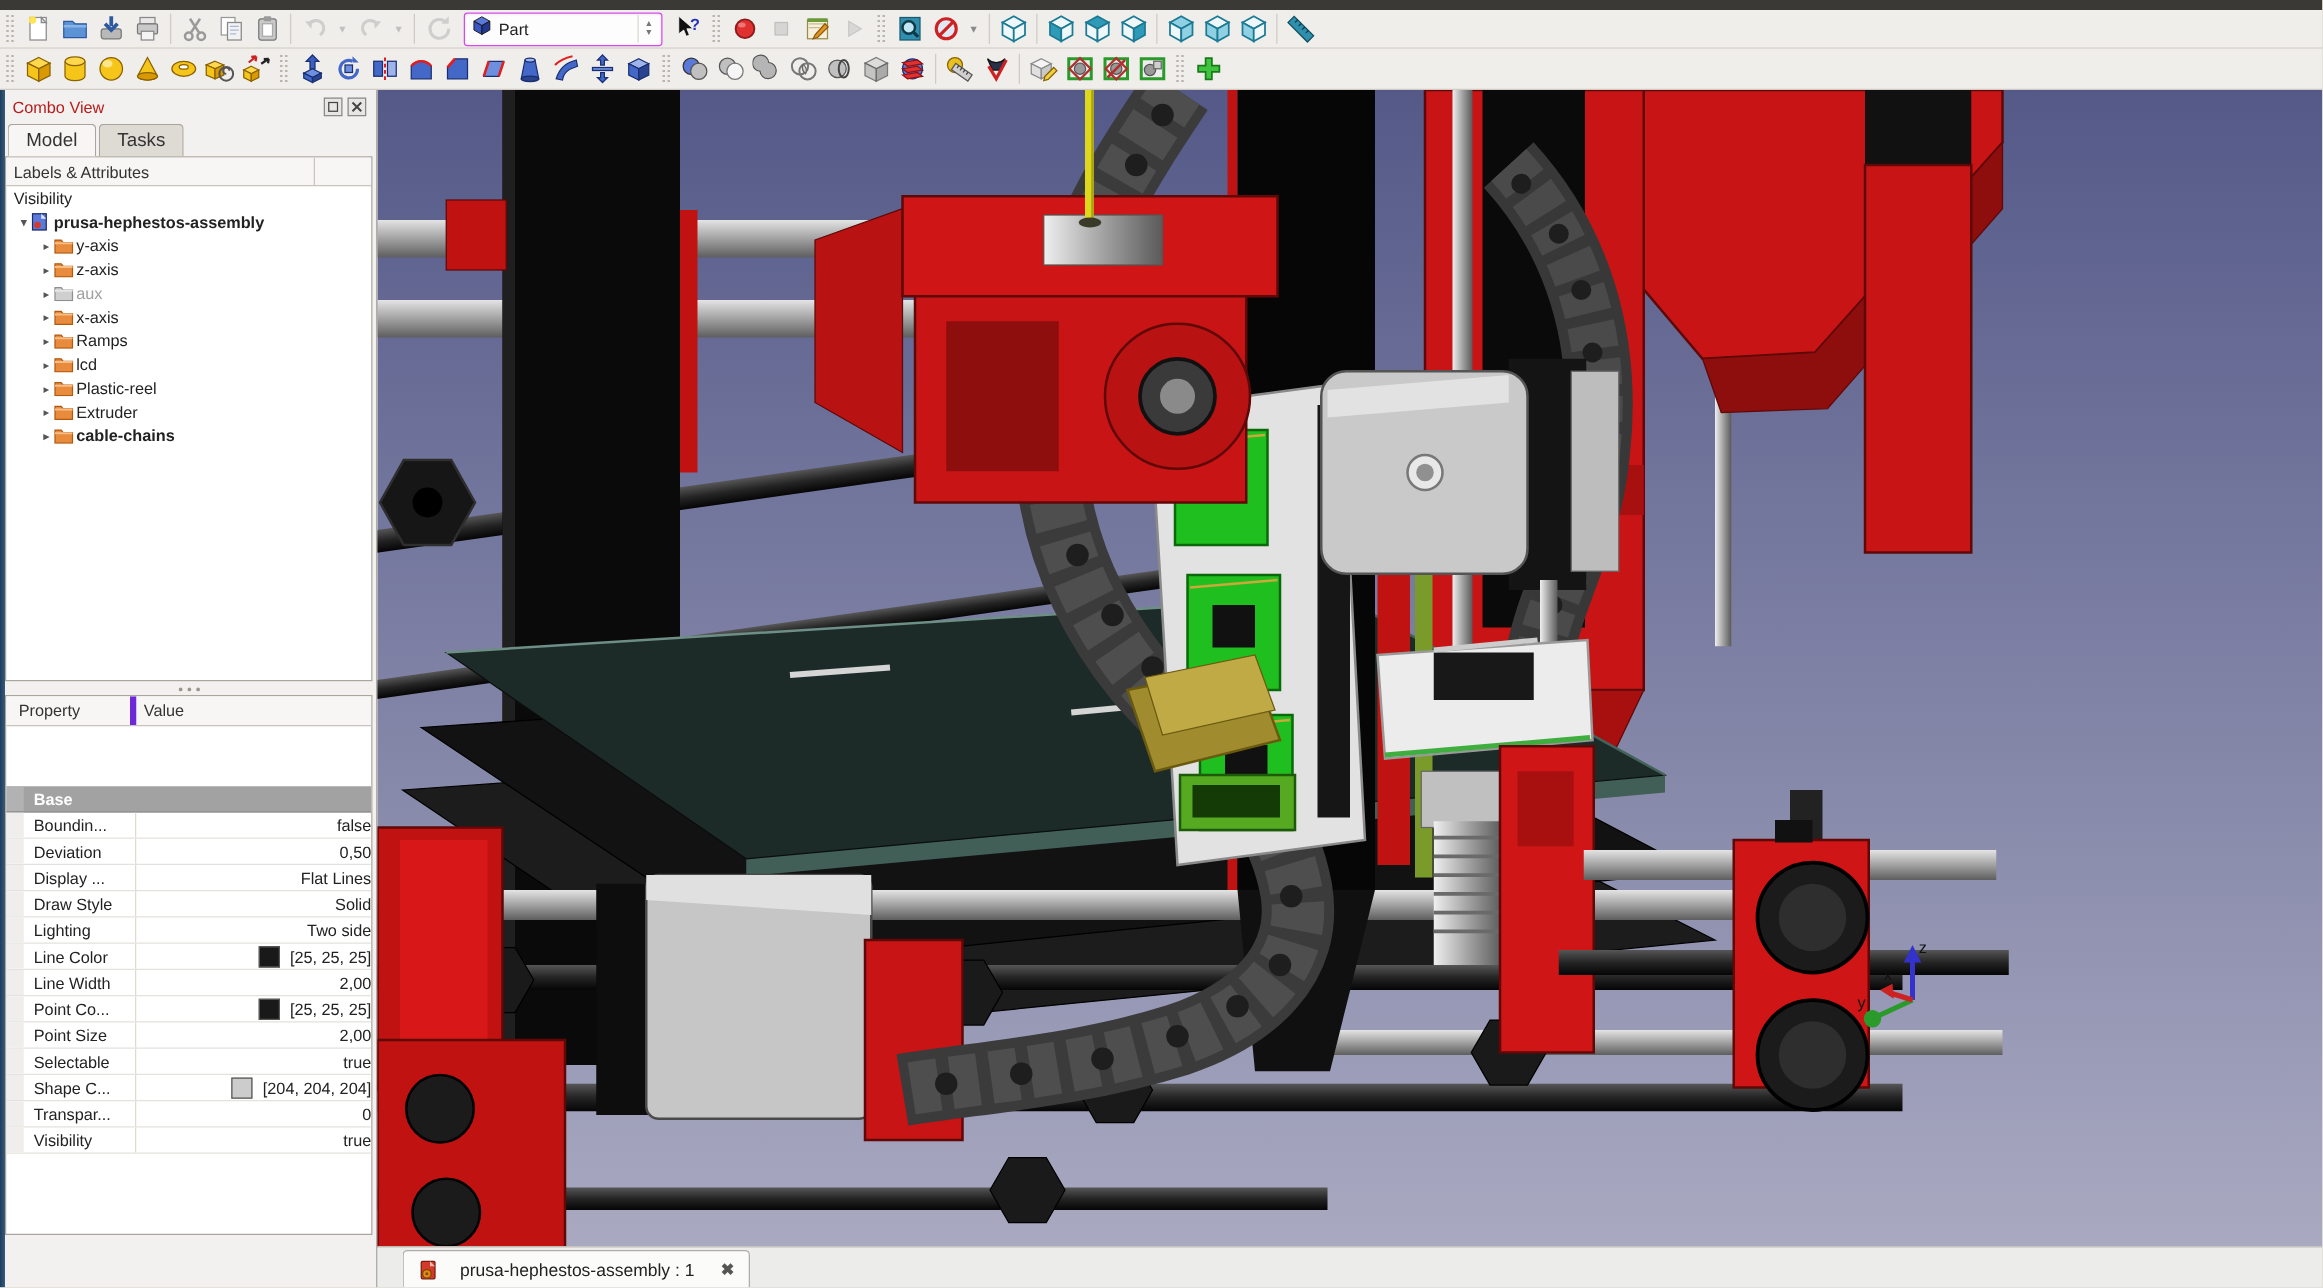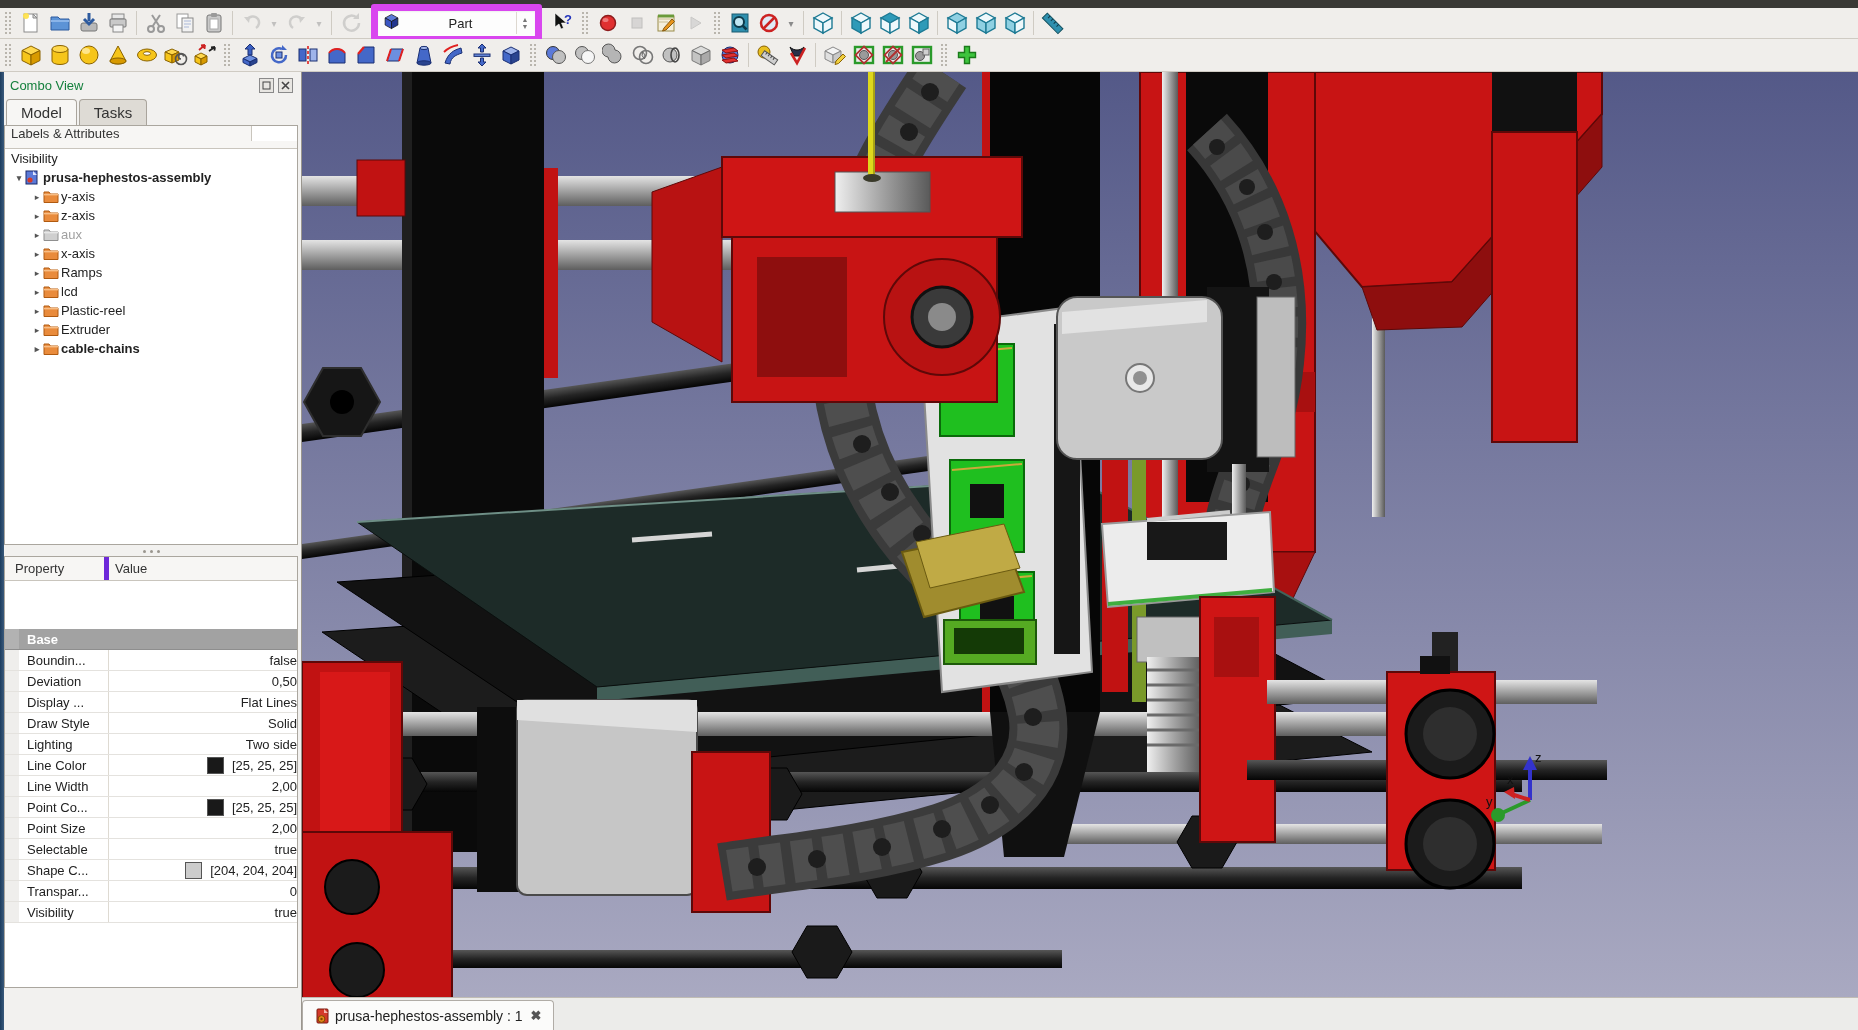--- a/index.html
+++ b/index.html
@@ -8,37 +8,37 @@
   
   .toolbar{position:absolute;left:0;width:100%;display:flex;align-items:center;background:#f0eeeb;border-bottom:1px solid #cfcbc3;box-sizing:border-box;}
   #toolbar1{top:8px;height:31px;}
   #toolbar2{top:39px;height:33px;}
   .grip{width:9px;height:22px;margin:0 3px 0 4px;background-image:repeating-linear-gradient(#b9b5ad 0 2px,transparent 2px 4px),repeating-linear-gradient(#b9b5ad 0 2px,transparent 2px 4px);background-size:2px 100%,2px 100%;background-position:1px 0,5px 0;background-repeat:repeat-y;}
   .tsep{width:1px;height:24px;background:#cfcbc3;margin:0 4px;}
   .tbtn{width:27px;height:27px;display:flex;align-items:center;justify-content:center;margin:0 1px;border-radius:3px;}
   .tbtn svg{display:block;}
   .tbtn.disabled{opacity:.45;filter:grayscale(.8);}
   .dd-glyph{font-size:10px;color:#8a8a8a;width:12px;text-align:center;}
-  .wb-combo{height:25px;min-width:150px;background:#fdfdfd;border:7px solid #d946ef;border-radius:3px;display:flex;align-items:center;padding:0 2px 0 5px;margin:0 6px;box-shadow:inset 0 1px 2px rgba(0,0,0,.06);text-align:center;}
+  .wb-combo{height:25px;min-width:150px;background:#fdfdfd;border:1px solid #d946ef;border-radius:3px;display:flex;align-items:center;padding:0 2px 0 5px;margin:0 6px;box-shadow:inset 0 1px 2px rgba(0,0,0,.06);}
   .wb-combo .lbl{font-size:13px;color:#222;flex:1;padding-left:5px;}
   .spin{display:flex;flex-direction:column;align-items:center;justify-content:center;width:16px;height:22px;border-left:1px solid #ddd8d0;color:#777;font-size:7px;line-height:7px;}
   
   #main{position:absolute;left:0;top:72px;width:1858px;height:958px;display:flex;}
   
   #dock{position:relative;width:302px;height:100%;background:#f2f1ef;border-right:1px solid #9a968e;box-sizing:border-box;flex:none;}
   .leftedge{position:absolute;left:0;top:0;width:4px;height:100%;background:linear-gradient(90deg,#1c3c5e,#3a5a7c);}
-  .dock-title{position:absolute;left:4px;top:0;right:0;height:26px;display:flex;align-items:center;padding-left:6px;font-size:13px;color:#15803d;}
+  .dock-title{position:absolute;left:4px;top:0;right:0;height:26px;display:flex;align-items:center;padding-left:6px;font-size:13px;color:#b91c1c;}
   .dock-btns{margin-left:auto;display:flex;gap:4px;padding-right:8px;}
   .dock-btn{width:13px;height:13px;border:1px solid #8a8a8a;background:#e8e6e2;display:flex;align-items:center;justify-content:center;}
   .dock-btn svg{display:block;}
   .dock-tabs{position:absolute;left:6px;top:27px;height:26px;display:flex;align-items:flex-end;}
   .dtab{font-size:15px;padding:4px 14px 4px 14px;border:1px solid #a9a49c;border-bottom:none;border-radius:4px 4px 0 0;margin-right:2px;color:#333;background:#dedbd5;}
   .dtab.active{background:#f7f6f4;position:relative;z-index:2;}
   .tree-widget{position:absolute;left:4px;top:53px;width:294px;height:420px;background:#fff;border:1px solid #aaa69e;box-sizing:border-box;overflow:hidden;}
-  .tree-header{height:22px;border-bottom:1px solid #c9c5bd;display:flex;flex-direction:column;}
+  .tree-header{height:22px;border-bottom:1px solid #c9c5bd;display:flex;}
   .tree-header .hcell{width:240px;border-right:1px solid #c9c5bd;background:#f7f6f4;font-size:13px;color:#333;display:flex;align-items:center;padding-left:6px;}
   .tree-header .hrest{flex:1;background:#f7f6f4;}
   .trow{height:19px;display:flex;align-items:center;font-size:13px;color:#222;white-space:nowrap;}
   .trow .arrow{width:12px;text-align:center;font-size:9px;color:#555;flex:none;}
   .trow .ticon{width:18px;display:flex;align-items:center;flex:none;}
   .trow.bold{font-weight:bold;}
   .trow.dim{color:#a0a0a0;}
   .splitter{position:absolute;left:4px;top:475px;width:294px;height:9px;display:flex;align-items:center;justify-content:center;}
   .splitter i{width:3px;height:3px;background:#9a968e;border-radius:50%;margin:0 2px;}
   .prop-widget{position:absolute;left:4px;top:484px;width:294px;height:432px;background:#fff;border:1px solid #aaa69e;box-sizing:border-box;overflow:hidden;font-size:13px;}
@@ -56,21 +56,21 @@
   .bottom-tabs{position:absolute;left:2px;top:918px;width:296px;height:38px;display:flex;align-items:flex-start;padding-top:0px;}
   .btab{position:relative;height:26px;margin-right:-6px;}
   .btab .shape{position:absolute;inset:0;clip-path:polygon(0 0,100% 0,80% 100%,20% 100%);background:#a9a49c;}
   .btab .shape2{position:absolute;inset:1px 2px 1px 2px;clip-path:polygon(0 0,100% 0,80% 100%,20% 100%);background:#dedbd5;}
   .btab.active .shape2{background:#f7f6f4;}
   .btab span{position:relative;z-index:2;display:block;padding:4px 16px 0;font-size:13px;color:#333;}
   
   #viewport{position:relative;flex:1;height:100%;}
   #scene{position:absolute;left:0;top:0;width:1556px;height:926px;display:block;}
   #vp-tabbar{position:absolute;left:0;bottom:0;width:100%;height:32px;background:#ececea;border-top:1px solid #c0bcb4;display:flex;align-items:flex-end;}
-  .doctab{height:29px;margin-left:0;background:#fbfbfa;border:1px solid #b0aca6;border-bottom:none;border-radius:4px 4px 0 0;display:flex;align-items:center;padding:0 12px;gap:4px;}
+  .doctab{height:29px;margin-left:20px;background:#fbfbfa;border:1px solid #b0aca6;border-bottom:none;border-radius:4px 4px 0 0;display:flex;align-items:center;padding:0 12px;gap:17px;}
   .doctab .dlabel{font-size:14px;color:#222;}
   .doctab .dclose{font-size:13px;color:#555;font-weight:bold;padding-left:4px;}
 </style>
 </head>
 <body>
 
 <div id="app">
   <div class="titlestrip"></div>
 
   <div class="toolbar" id="toolbar1">

